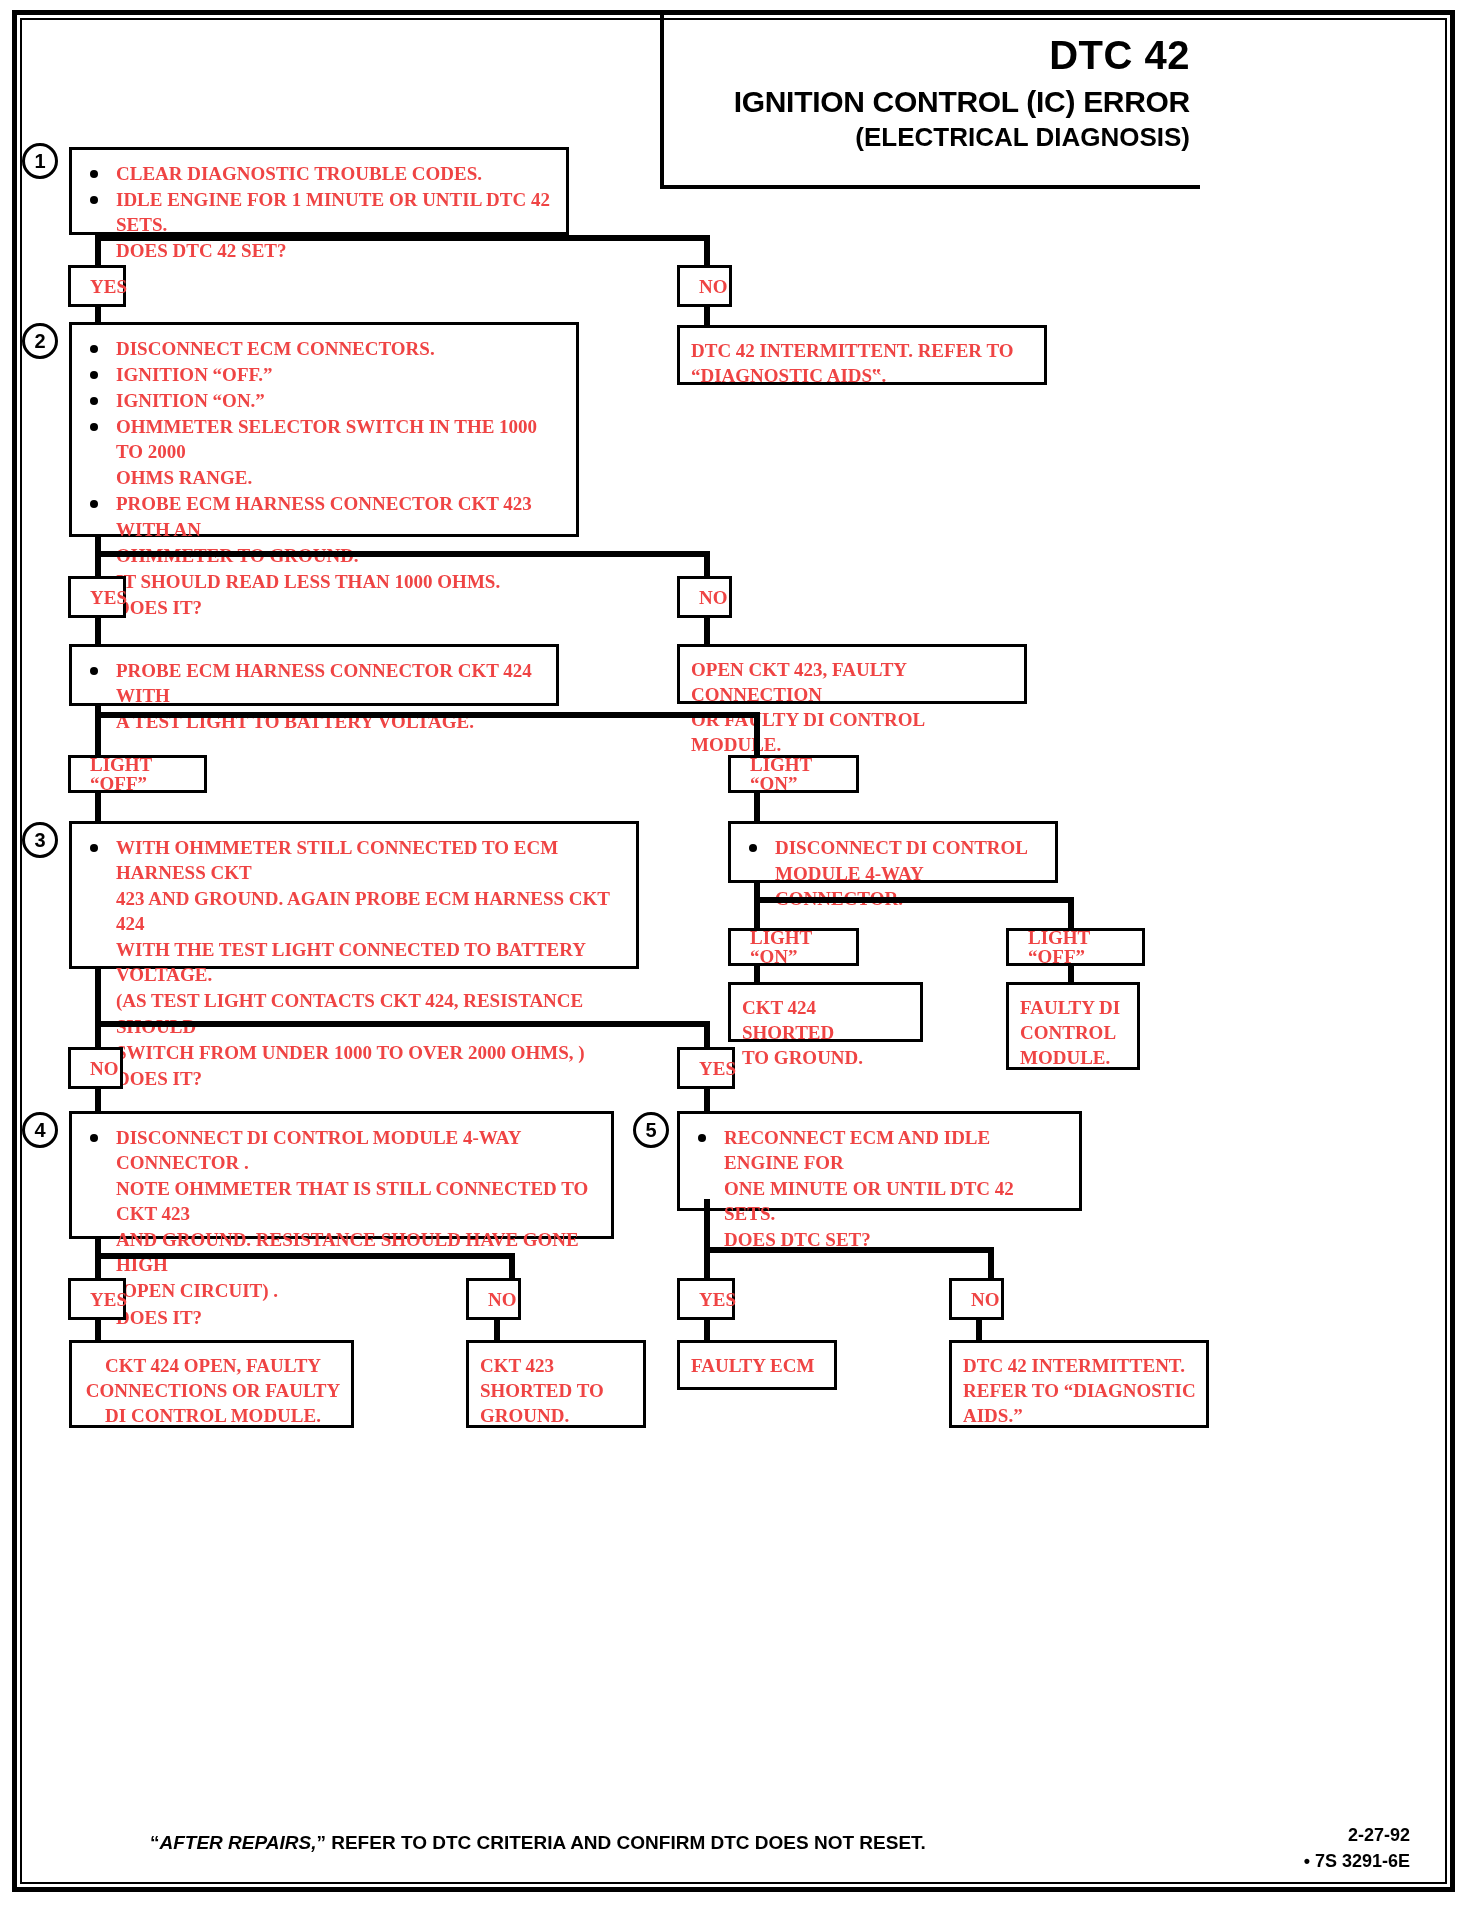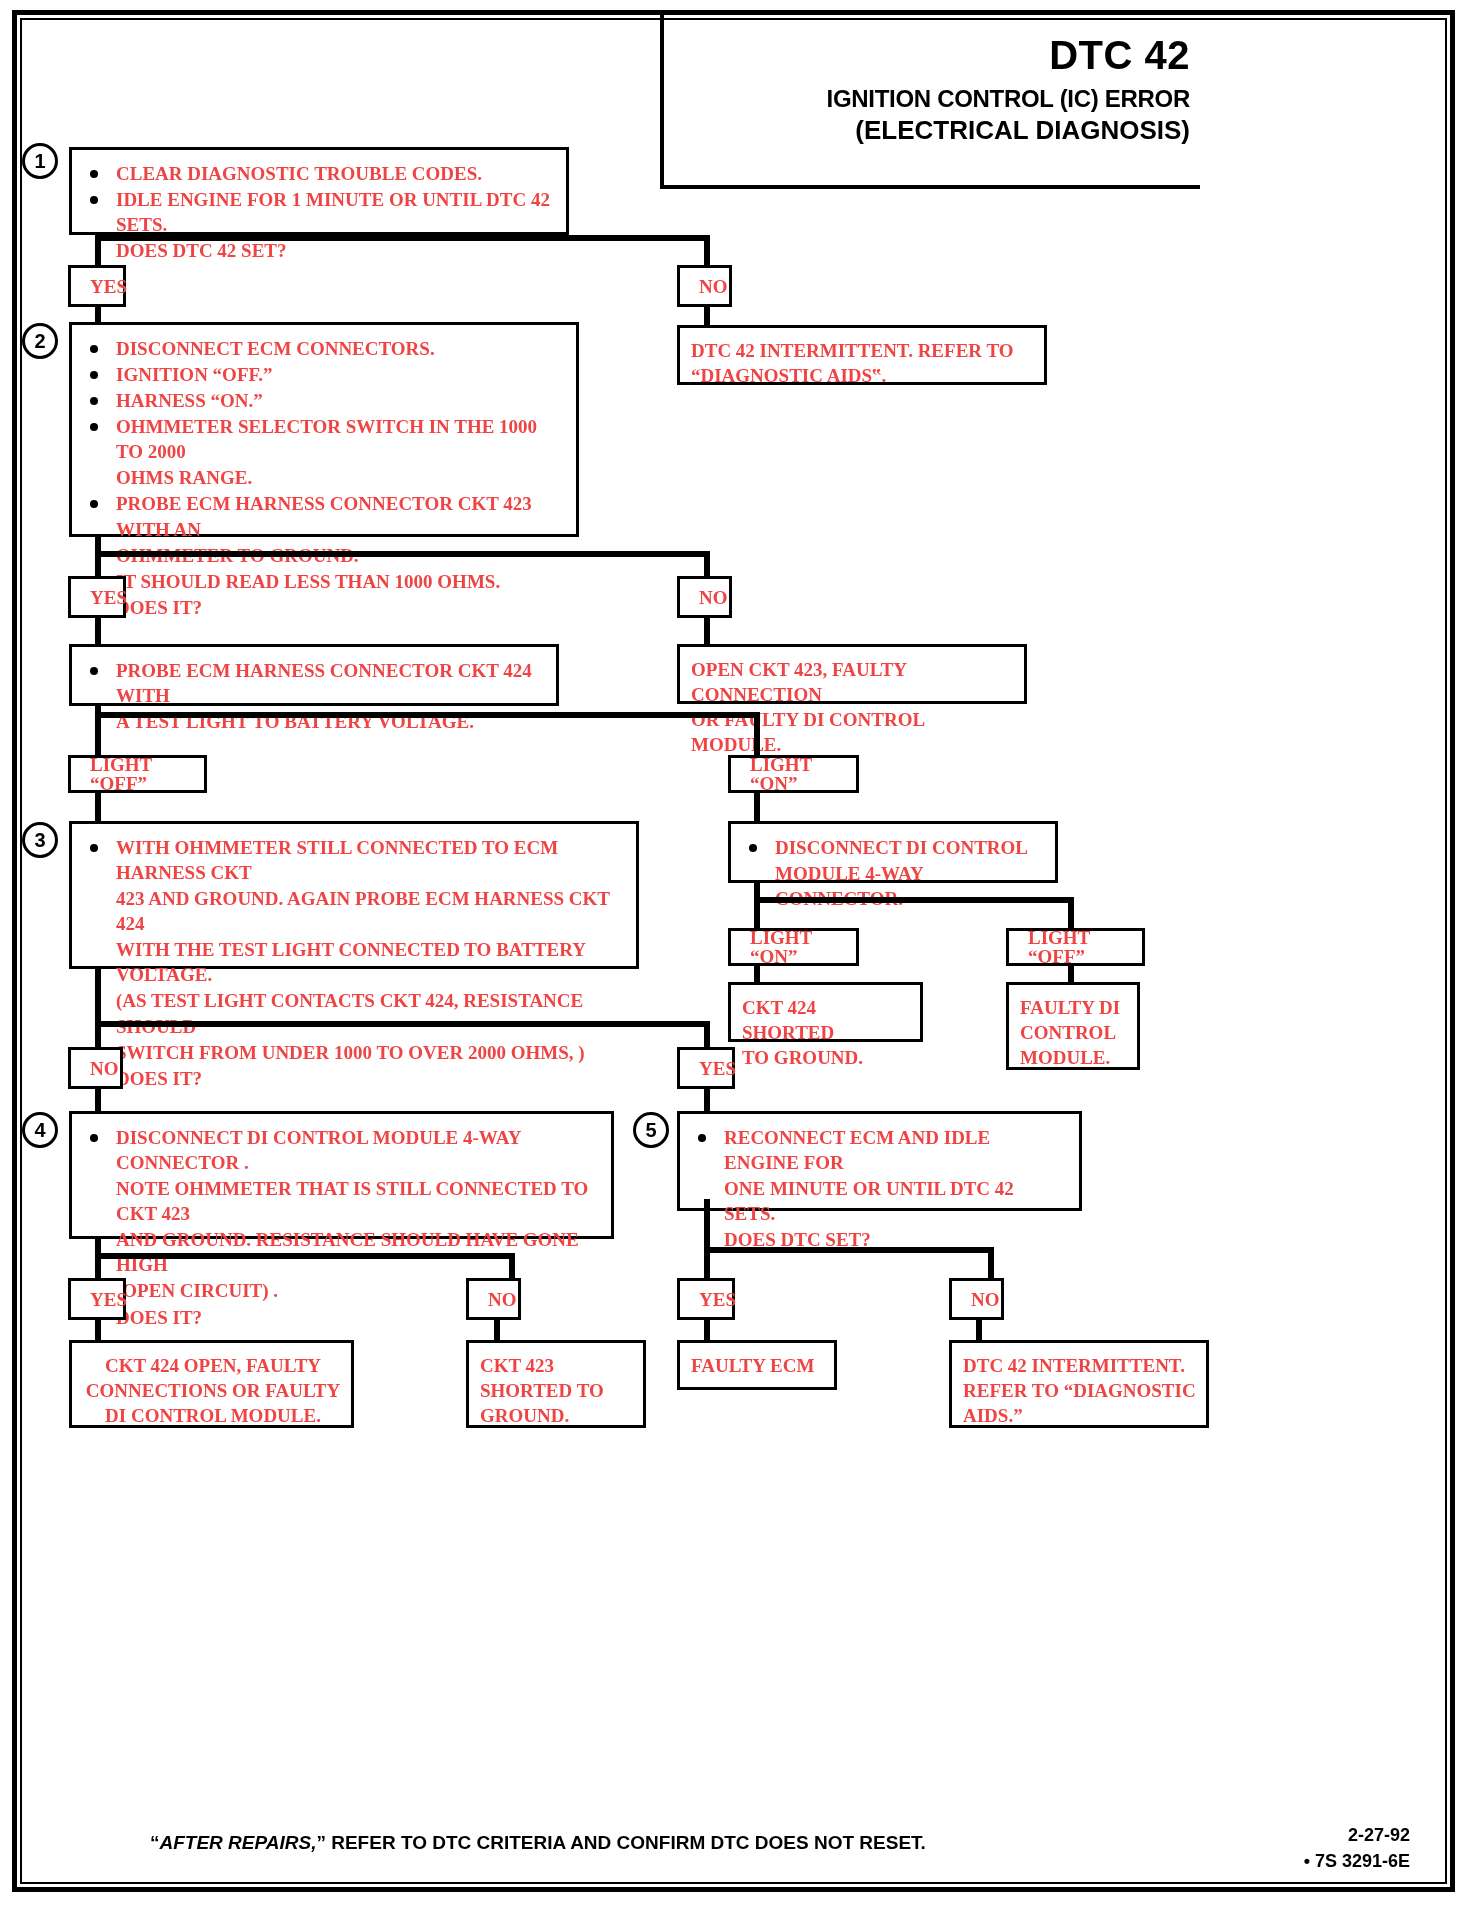--- a/index.html
+++ b/index.html
@@ -51,21 +51,21 @@
     padding-right: 10px;
   }
   .title-main {
     font-size: 40px;
     font-weight: bold;
     letter-spacing: 0.5px;
     margin-top: 20px;
     line-height: 1.05;
   }
   .title-sub {
-    font-size: 24px;
+    font-size: 30px;
     font-weight: bold;
     margin-top: 10px;
     line-height: 1.05;
     letter-spacing: -0.3px;
   }
   .title-sub2 {
     font-size: 26px;
     font-weight: bold;
     margin-top: 6px;
     line-height: 1.05;
@@ -211,21 +211,21 @@
   <div class="box resultbox" style="left:677px; top:325px; width:370px; height:60px;">
     <div>DTC 42 INTERMITTENT.  REFER TO</div>
     <div>“DIAGNOSTIC AIDS‟.</div>
   </div>
 
   <div class="circle-num" style="left:22px; top:323px;">2</div>
   <div class="box stepbox" style="left:69px; top:322px; width:510px; height:215px;">
     <ul class="bl">
       <li>DISCONNECT ECM CONNECTORS.</li>
       <li>IGNITION “OFF.”</li>
-      <li>HARNESS “ON.”</li>
+      <li>IGNITION “ON.”</li>
       <li>OHMMETER SELECTOR SWITCH IN THE 1000 TO 2000</li>
       <li class="nob">OHMS RANGE.</li>
       <li>PROBE ECM HARNESS CONNECTOR CKT 423  WITH AN</li>
       <li class="nob">OHMMETER TO GROUND.</li>
       <li class="nob">IT SHOULD READ LESS THAN 1000 OHMS.</li>
       <li class="nob">DOES IT?</li>
     </ul>
   </div>
 
   <div class="ln lnv" style="left:95px; top:537px; height:20px;"></div>

